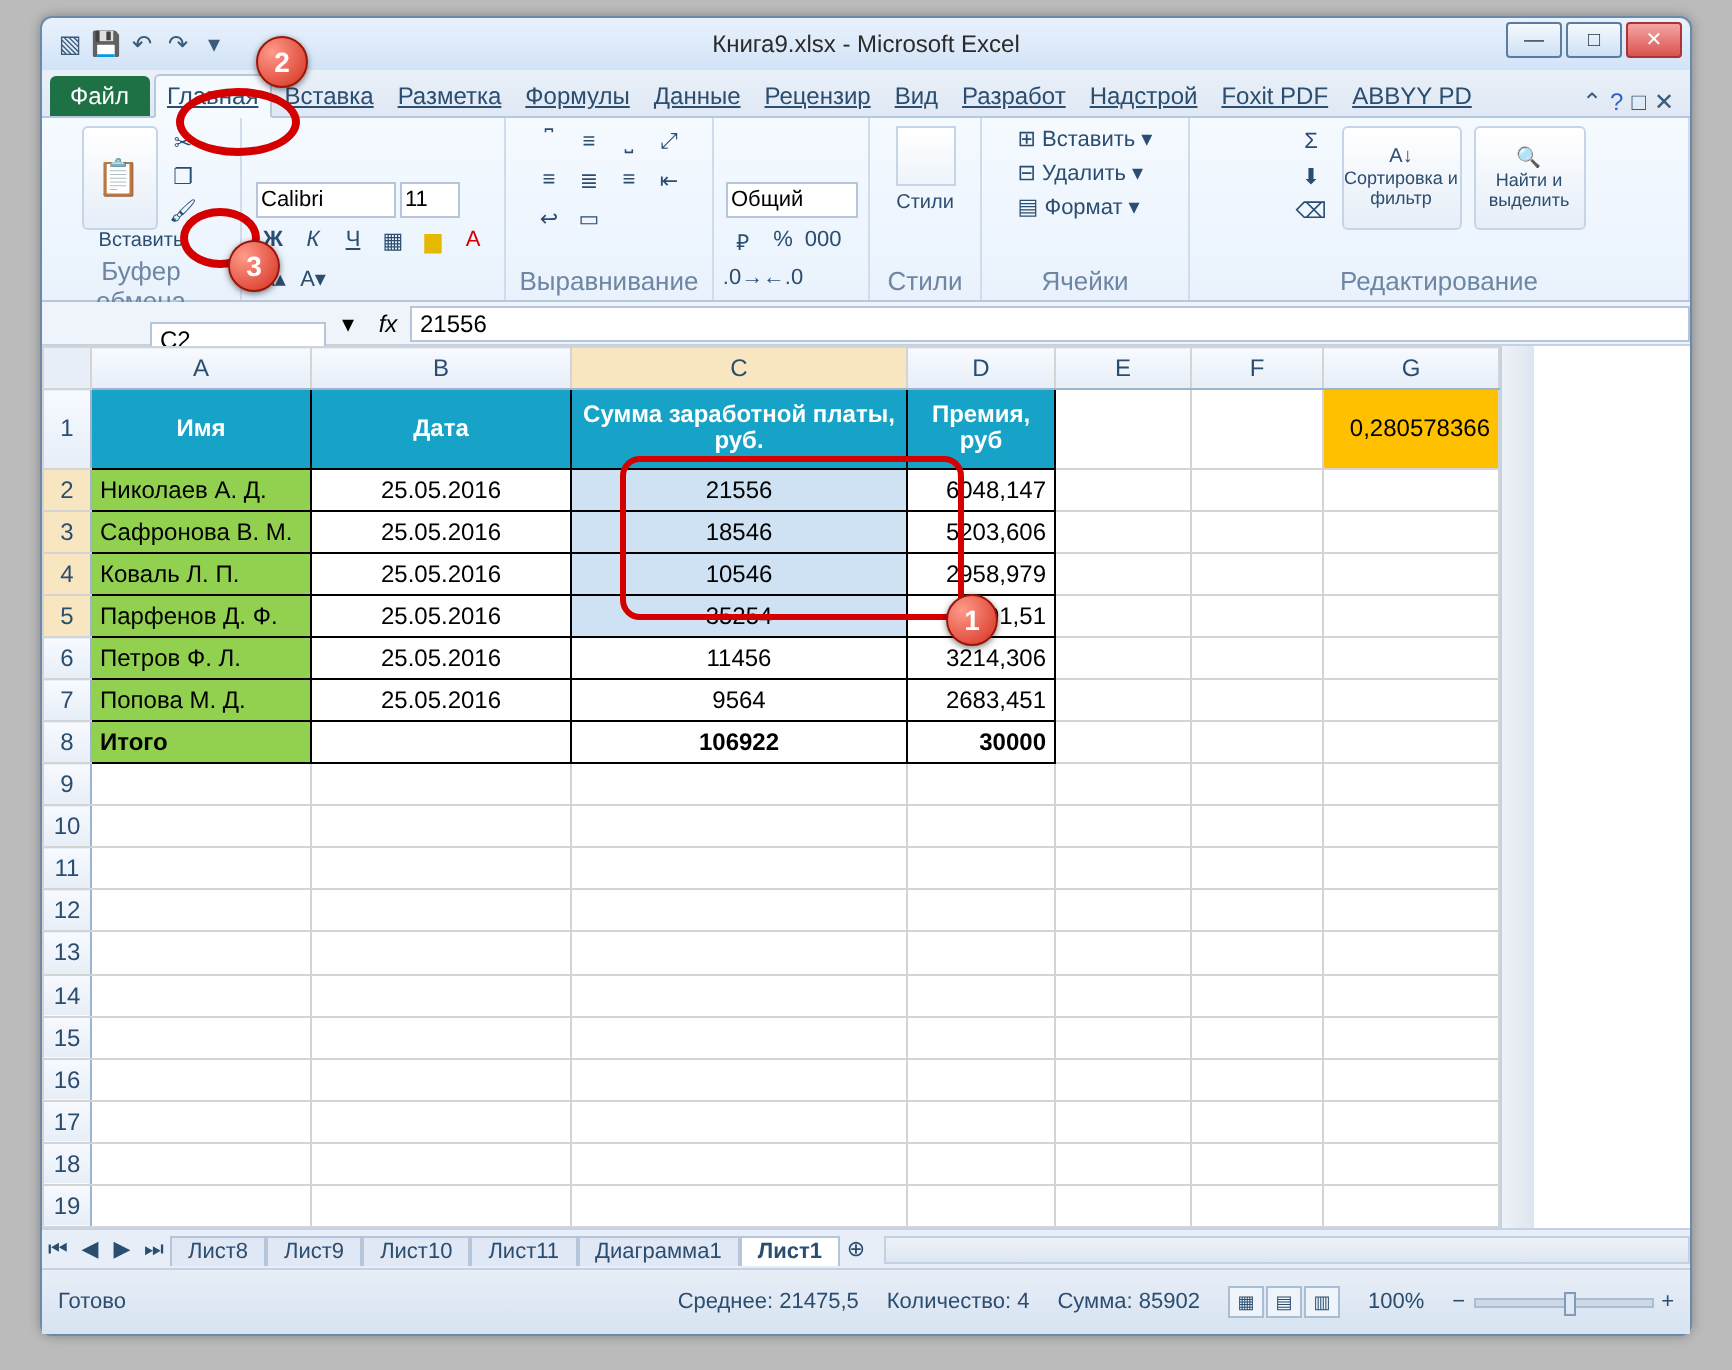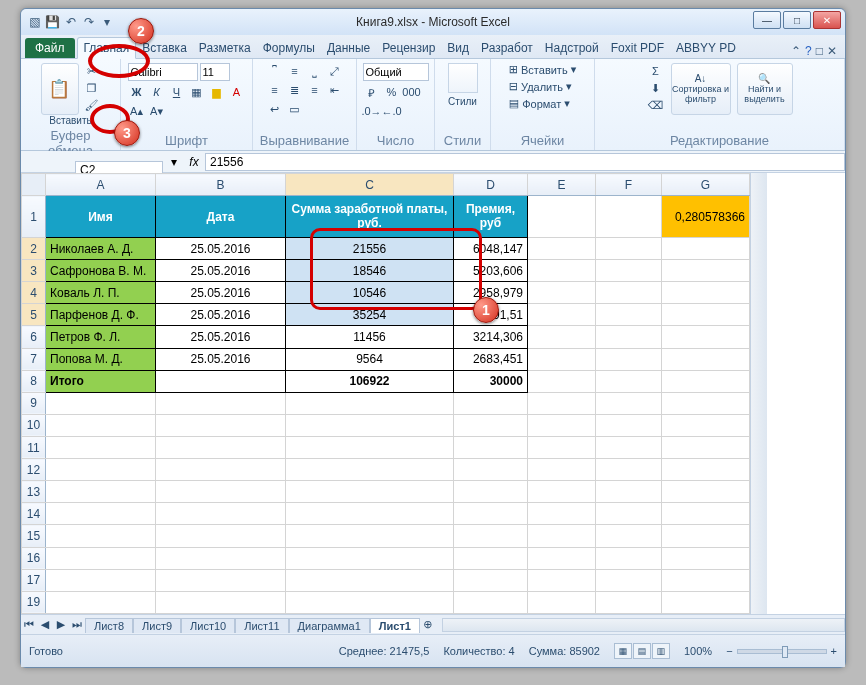--- a/index.html
+++ b/index.html
@@ -13,34 +13,34 @@
 .qat { display:flex; align-items:center; gap:2px; padding:0 4px 0 6px; }
 .qat .ic { width:16px; height:16px; display:flex; align-items:center; justify-content:center; font-size:12px; color:#3b5b7a; }
 .titletext { position:absolute; left:0; right:0; text-align:center; pointer-events:none; }
 .winbtns { position:absolute; right:4px; top:2px; display:flex; gap:2px; }
 .winbtn { width:28px; height:18px; border:1px solid #5a7ca0; border-radius:2px; background:linear-gradient(#f4f9ff,#cfe0f3); font-size:10px; display:flex;align-items:center;justify-content:center; color:#234; }
 .winbtn.close{ background:linear-gradient(#f4a5a3,#d9534f); color:#fff; border-color:#a33; }
 
 
 .tabsrow { height:24px; background:linear-gradient(#e9f0f8,#dfe8f4); display:flex; align-items:flex-end; padding-left:4px; font-size:12px; border-bottom:1px solid #b5c8dc; }
 .filetab { background:#1e7145; color:#fff; padding:3px 10px; border-top-left-radius:3px; border-top-right-radius:3px; font-size:12px; margin-right:2px;}
-.rtab { padding:3px 6px; color:#2b4d6f; cursor:default; }
+.rtab { padding:3px 6px; color:#2b4d6f; cursor:default;text-decoration:underline; }
 .rtab.active { background:#f5faff; border:1px solid #b5c8dc; border-bottom:1px solid #f5faff; border-top-left-radius:3px;border-top-right-radius:3px; position:relative; top:1px;}
 .tabsrow .help { margin-left:auto; display:flex; gap:4px; padding-right:8px; color:#3b5b7a; font-size:12px;}
 
 
 .ribbon { height:92px; background:linear-gradient(#f5faff,#e9f2fc); border-bottom:1px solid #b5c8dc; display:flex; font-size:11px; color:#2b4d6f; }
 .rgroup { border-right:1px solid #cfdcec; padding:4px 6px 2px; display:flex; flex-direction:column; justify-content:space-between; align-items:center;}
 .rgroup .body{ display:flex; gap:4px; align-items:flex-start;}
 .rgroup .label{ font-size:13px; color:#6d86a3; margin-top:2px; text-align:center;}
 .bigbtn { width:38px; height:52px; background:linear-gradient(#fff,#e6eef8); border:1px solid #c6d5e6; border-radius:3px; display:flex; flex-direction:column; align-items:center; justify-content:center; gap:1px; font-size:10px;}
 .smic { width:18px; height:16px; display:flex;align-items:center;justify-content:center; border:1px solid transparent; border-radius:2px;}
 .col { display:flex; flex-direction:column; gap:1px;}
 .row { display:flex; gap:2px; align-items:center;}
-select.fake,input.fake{ font-size:11px; height:18px; border:1px solid #b6c6da; background:#fff; padding:0 2px;}
+select.fake,input.fake{ font-size:11px; height:18px; border:1px solid #b6c6da; background:#fff; padding:0 2px;margin-top:28px;}
 .styblk{ width:30px;height:30px;border:1px solid #c6d5e6;background:linear-gradient(#fff,#eef4fb);}
 .cellsbtn{ display:flex;align-items:center;gap:3px;font-size:11px;}
 
 
 .fxbar { height:22px; background:#eef4fa; border-bottom:1px solid #c4d2e3; display:flex; align-items:center; font-size:12px;}
 .namebox{ width:88px; height:18px; margin:16px 2px 0 54px; border:1px solid #b6c6da; background:#fff; padding:0 4px; display:flex;align-items:center;}
 .fxlabel{ width:22px; text-align:center; font-style:italic;}
 .fxinput{ flex:1; height:18px; border:1px solid #b6c6da;background:#fff; padding:0 4px; display:flex;align-items:center;}
 
 
@@ -456,20 +456,30 @@
             <th class="rowhdr">17</th>
             <td></td>
             <td></td>
             <td></td>
             <td></td>
             <td></td>
             <td></td>
             <td></td>
           </tr>
           <tr>
+            <th class="rowhdr">18</th>
+            <td></td>
+            <td></td>
+            <td></td>
+            <td></td>
+            <td></td>
+            <td></td>
+            <td></td>
+          </tr>
+          <tr>
             <th class="rowhdr">19</th>
             <td></td>
             <td></td>
             <td></td>
             <td></td>
             <td></td>
             <td></td>
             <td></td>
           </tr>
         </tbody>

